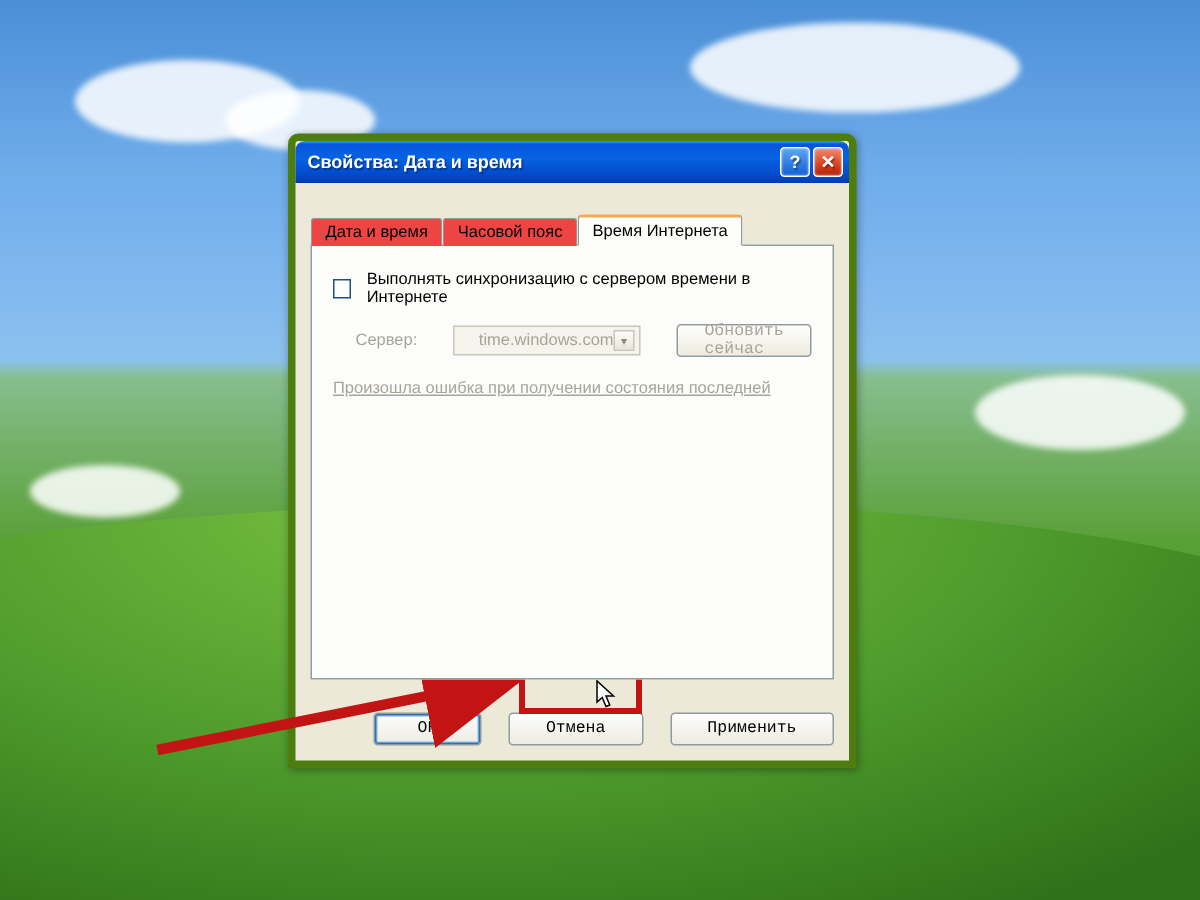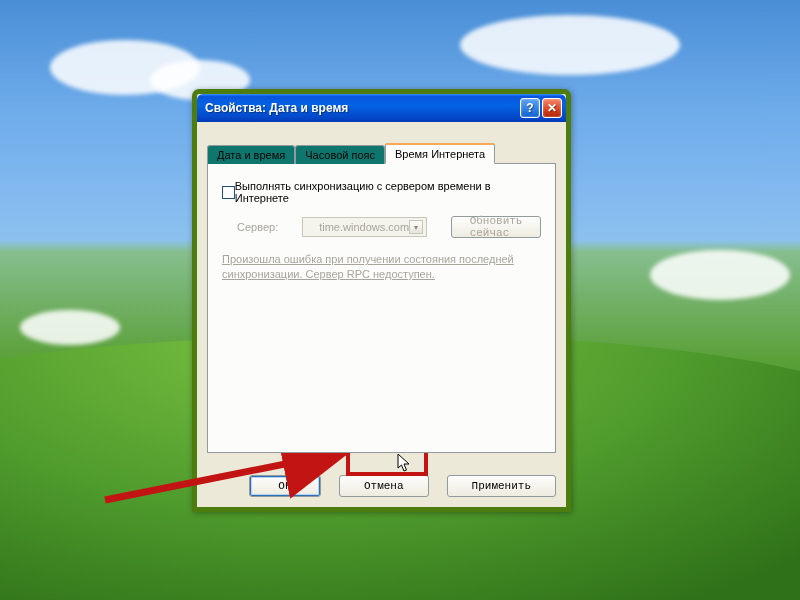--- a/index.html
+++ b/index.html
@@ -74,21 +74,21 @@
     border: 1px solid #919b9c;
     border-bottom: none;
     border-radius: 3px 3px 0 0;
     padding: 3px 9px;
     margin-right: 0px;
     font-size: 11px;
     position: relative;
     top: 1px;
     color: #000;
   }
-  .tab.inactive { background: #0f766e; }
+  .tab.inactive { background: #ef4444; }
   .tab.active {
     background: #fcfcfa;
     border-bottom: 1px solid #fcfcfa;
     top: 1px;
     z-index: 3;
     padding-top: 4px;
     margin-top: 12px;
   }
   .tab.active::before {
     content:"";
@@ -98,21 +98,21 @@
 
   .tabpanel {
     border: 1px solid #919b9c;
     background: #fcfcfa;
     padding: 16px 14px 14px 14px;
     min-height: 290px;
     position: relative;
     z-index: 1;
   }
 
-  .chk-row { display: flex; align-items: center; gap: 0; margin-bottom: 12px; }
+  .chk-row { display: flex; align-items: center; gap: 10px; margin-bottom: 12px; }
   .chk {
     width: 13px; height: 13px;
     border: 1px solid #1c5180;
     background: #fff;
   }
 
   .server-row { display: flex; align-items: center; gap: 24px; margin: 0 0 14px 15px; }
   .lbl-disabled { color: #a7a59b; }
   .combo {
     border: 1px solid #c9c7ba;
@@ -205,21 +205,20 @@
         <span class="lbl-disabled">Сервер:</span>
         <div class="combo">
           <span>time.windows.com</span>
           <span class="arrow">▾</span>
         </div>
         <div class="btn disabled">Обновить сейчас</div>
       </div>
 
       <div class="status-text">
         <span>Произошла ошибка при получении состояния последней</span><br>
-        <span>синхронизации. Сервер RPC недоступен.</span>
       </div>
 
     </div>
 
     <div class="dialog-buttons">
       <div class="btn default">ОК</div>
       <div class="btn">Отмена</div>
       <div class="btn">Применить</div>
     </div>
   </div>

